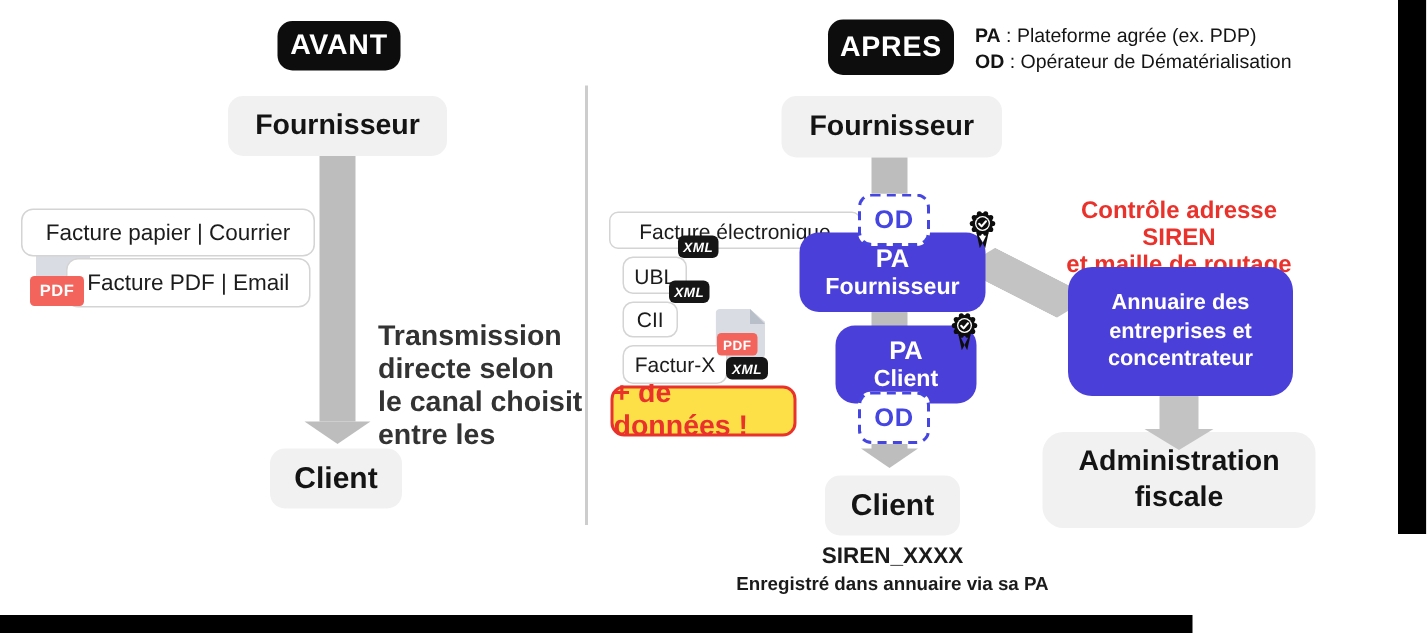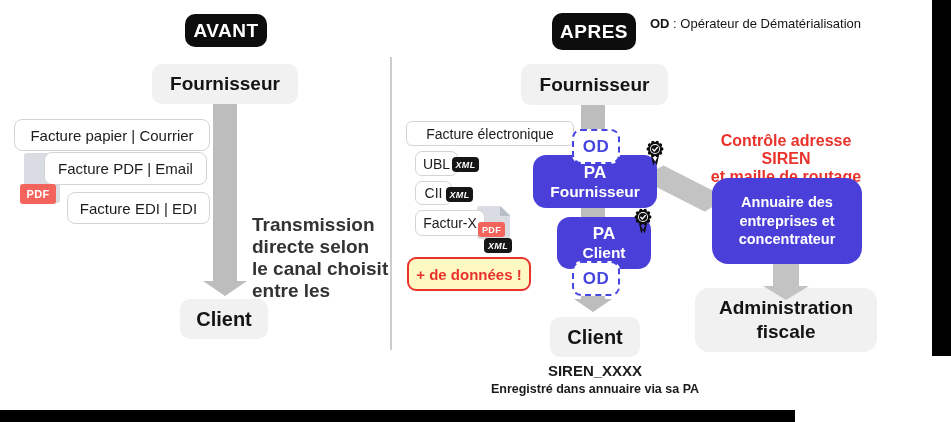--- a/index.html
+++ b/index.html
@@ -10,21 +10,21 @@
   .abs{position:absolute;}
   .flexc{display:flex;align-items:center;justify-content:center;}
   
   .blkbadge{
     background:#0d0d0d;color:#fff;border-radius:10px;
     font-weight:bold;font-size:19px;letter-spacing:.5px;
   }
   
   .gbox{background:#f1f1f2;border-radius:10px;font-weight:bold;font-size:19px;color:#141414;text-align:center;}
   
-  .wbox{background:#fff;border:1.5px solid #d4d4d4;border-radius:8px;font-size:15px;color:#1c1c1c;white-space:nowrap;}
+  .wbox{background:#fff;border:1.5px solid #d4d4d4;border-radius:8px;font-size:15px;color:#1c1c1c;white-space:nowrap;margin-top:20px;}
   
   .pbox{background:#4b3fd9;border-radius:13px;color:#fff;font-weight:bold;text-align:center;flex-direction:column;}
   
   .odbadge{
     background:#fff;border:2.5px dashed #4545e2;border-radius:9px;
     color:#4545e2;font-weight:bold;font-size:17px;letter-spacing:.5px;
   }
   .xmlbadge{background:#161616;color:#fff;border-radius:4px;font-size:9px;font-weight:bold;font-style:italic;letter-spacing:.3px;}
   .pdfbadge{background:#f3655c;color:#fff;border-radius:3px;font-size:9px;font-weight:bold;letter-spacing:.3px;}
   .arrow-shaft{background:#bdbdbd;}
@@ -47,40 +47,40 @@
 
   <div class="abs blkbadge flexc" style="left:185px;top:14px;width:82px;height:33px;">AVANT</div>
 
   <div class="abs gbox flexc" style="left:152px;top:64px;width:146px;height:40px;">Fournisseur</div>
 
   <div class="abs arrow-shaft" style="left:213px;top:104px;width:24px;height:177px;"></div>
   <div class="abs arrow-head" style="left:203px;top:281px;border-left:22px solid transparent;border-right:22px solid transparent;border-top:15px solid #bdbdbd;"></div>
 
   <div class="abs wbox flexc" style="left:14px;top:119px;width:194px;height:30px;z-index:2;">Facture papier | Courrier</div>
   <div class="abs wbox flexc" style="left:44px;top:152px;width:161px;height:31px;z-index:2;">Facture PDF | Email</div>
-  <div class="abs wbox flexc" style="left:67px;top:192px;width:141px;height:30px;z-index:2;">Facture EDI | EDI</div>
 
   <div class="abs docicon" style="left:24px;top:153px;width:36px;height:50px;z-index:1;"></div>
   <div class="abs docfold" style="left:49px;top:153px;width:11px;height:13px;z-index:1;"></div>
   <div class="abs pdfbadge flexc" style="left:20px;top:184px;width:36px;height:20px;font-size:11px;z-index:3;">PDF</div>
 
   <div class="abs note" style="left:252px;top:186px;width:140px;">
     <div>Transmission</div>
     <div>directe selon</div>
     <div>le canal choisit</div>
     <div>entre les</div>
   </div>
 
   <div class="abs gbox flexc" style="left:180px;top:299px;width:88px;height:40px;font-size:20px;">Client</div>
 
   <div class="abs divider" style="left:390px;top:57px;width:2px;height:293px;"></div>
 
   <div class="abs blkbadge flexc" style="left:552px;top:13px;width:84px;height:37px;">APRES</div>
 
   <div class="abs legend" style="left:650px;top:15px;width:270px;">
+    <div><b>PA</b><span> : Plateforme agrée (ex. PDP)</span></div>
     <div><b>OD</b><span> : Opérateur de Dématérialisation</span></div>
   </div>
 
   <div class="abs gbox flexc" style="left:521px;top:64px;width:147px;height:41px;">Fournisseur</div>
 
   <div class="abs arrow-shaft" style="left:581px;top:105px;width:24px;height:196px;z-index:1;"></div>
   <div class="abs arrow-head" style="left:574px;top:299px;border-left:19px solid transparent;border-right:19px solid transparent;border-top:13px solid #bdbdbd;z-index:1;"></div>
 
   <div class="abs odbadge flexc" style="left:572px;top:129px;width:44px;height:31px;z-index:3;">OD</div>
 
@@ -149,21 +149,21 @@
 
   <div class="abs wbox flexc" style="left:415px;top:181px;width:35px;height:22px;font-size:14px;border-radius:7px;">CII</div>
   <div class="abs xmlbadge flexc" style="left:446px;top:187px;width:27px;height:15px;">XML</div>
 
   <div class="abs docicon" style="left:477px;top:206px;width:33px;height:33px;z-index:1;"></div>
   <div class="abs docfold" style="left:500px;top:206px;width:10px;height:10px;z-index:1;"></div>
   <div class="abs wbox flexc" style="left:415px;top:210px;width:68px;height:24px;font-size:14px;border-radius:7px;z-index:2;">Factur-X</div>
   <div class="abs pdfbadge flexc" style="left:478px;top:222px;width:27px;height:15px;z-index:3;">PDF</div>
   <div class="abs xmlbadge flexc" style="left:484px;top:238px;width:28px;height:15px;z-index:3;">XML</div>
 
-  <div class="abs rednote flexc" style="left:407px;top:257px;width:120px;height:30px;border:2.5px solid #e9322b;border-radius:9px;font-size:15px;background:#fef9c3;">+ de données !</div>
+  <div class="abs rednote flexc" style="left:407px;top:257px;width:120px;height:30px;border:2.5px solid #e9322b;border-radius:9px;font-size:19px;background:#fde047;">+ de données !</div>
 
   <div class="abs rednote" style="left:696px;top:132px;width:180px;text-align:center;font-size:16px;line-height:18px;">
     <div>Contrôle adresse SIREN</div>
     <div>et maille de routage</div>
   </div>
 
   <div class="abs" style="left:648px;top:177px;width:72px;height:23px;background:#c3c3c3;transform:rotate(27deg);clip-path:polygon(10% 0,90% 0,100% 50%,90% 100%,10% 100%,0 50%);"></div>
 
   <div class="abs pbox flexc" style="left:712px;top:178px;width:150px;height:86px;border-radius:16px;font-size:14.5px;line-height:18.5px;z-index:2;">
     <div>Annuaire des</div>

